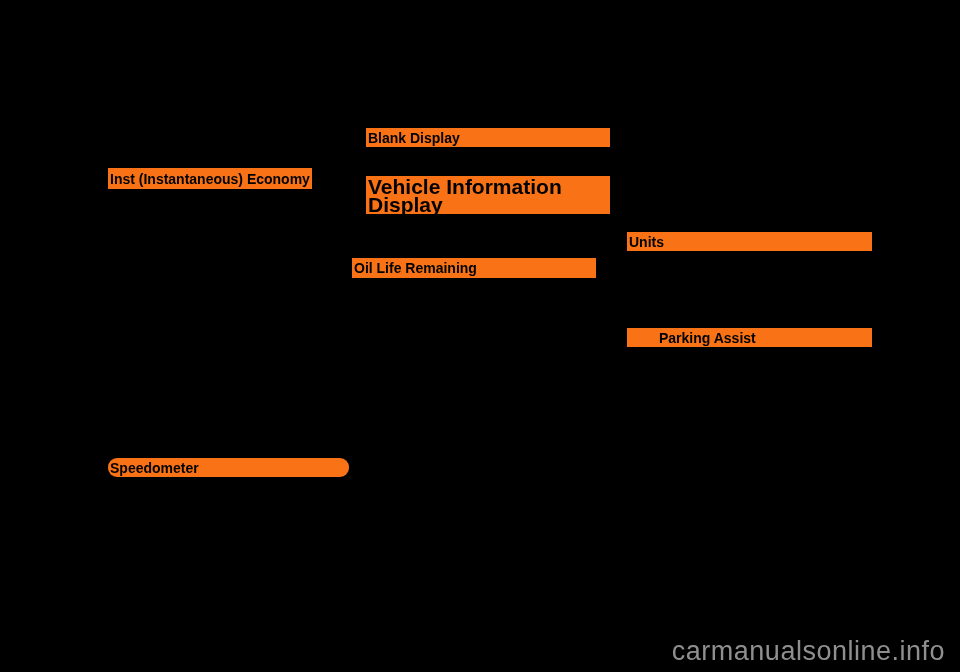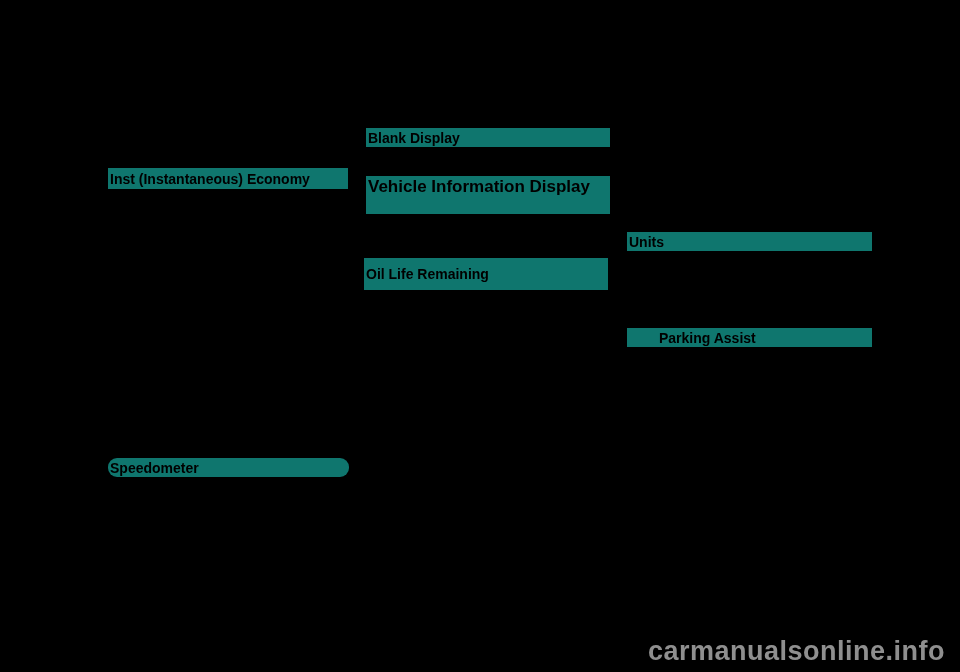--- a/index.html
+++ b/index.html
@@ -10,58 +10,58 @@
   #manual-page {
     position: relative;
     width: 960px;
     height: 672px;
     background: #000000;
     overflow: hidden;
     font-family: "Liberation Sans", sans-serif;
   }
   .heading-bar {
     position: absolute;
-    background: #0f766e;
+    background: #f97316;
     color: #000000;
     font-weight: bold;
     font-size: 14px;
     padding-left: 2px;
     box-sizing: border-box;
     white-space: nowrap;
     overflow: hidden;
   }
   .heading-bar.single {
     display: flex;
     align-items: center;
   }
   .heading-bar.double {
-    font-size: 17px;
+    font-size: 21px;
     line-height: 18px;
     padding-top: 2px;
     white-space: normal;
   }
   .heading-bar.double span {
     display: block;
   }
   
   #bar-blank-display    { left: 366px; top: 128px; width: 244px; height: 19px; }
-  #bar-inst-economy     { left: 108px; top: 168px; width: 240px; height: 21px; }
+  #bar-inst-economy     { left: 108px; top: 168px; width: 204px; height: 21px; }
   #bar-vehicle-info     { left: 366px; top: 176px; width: 244px; height: 38px; }
   #bar-units            { left: 627px; top: 232px; width: 245px; height: 19px; }
-  #bar-oil-life         { left: 364px; top: 258px; width: 244px; height: 32px; }
+  #bar-oil-life         { left: 352px; top: 258px; width: 244px; height: 20px; }
   #bar-avg-speed        { left: 108px; top: 297px; width: 240px; height: 20px; }
   #bar-parking-assist   { left: 627px; top: 328px; width: 245px; height: 19px; padding-left: 32px; }
   #bar-speedometer      { left: 108px; top: 458px; width: 241px; height: 19px; border-radius: 9px; }
 
   #watermark {
     position: absolute;
     right: 15px;
     bottom: 5px;
     font-size: 27px;
-    font-weight: bold;
+    font-weight: normal;
     color: #8f8f8f;
     letter-spacing: 0.5px;
     white-space: nowrap;
   }
 </style>
 </head>
 <body>
 
 <div id="manual-page">
 

